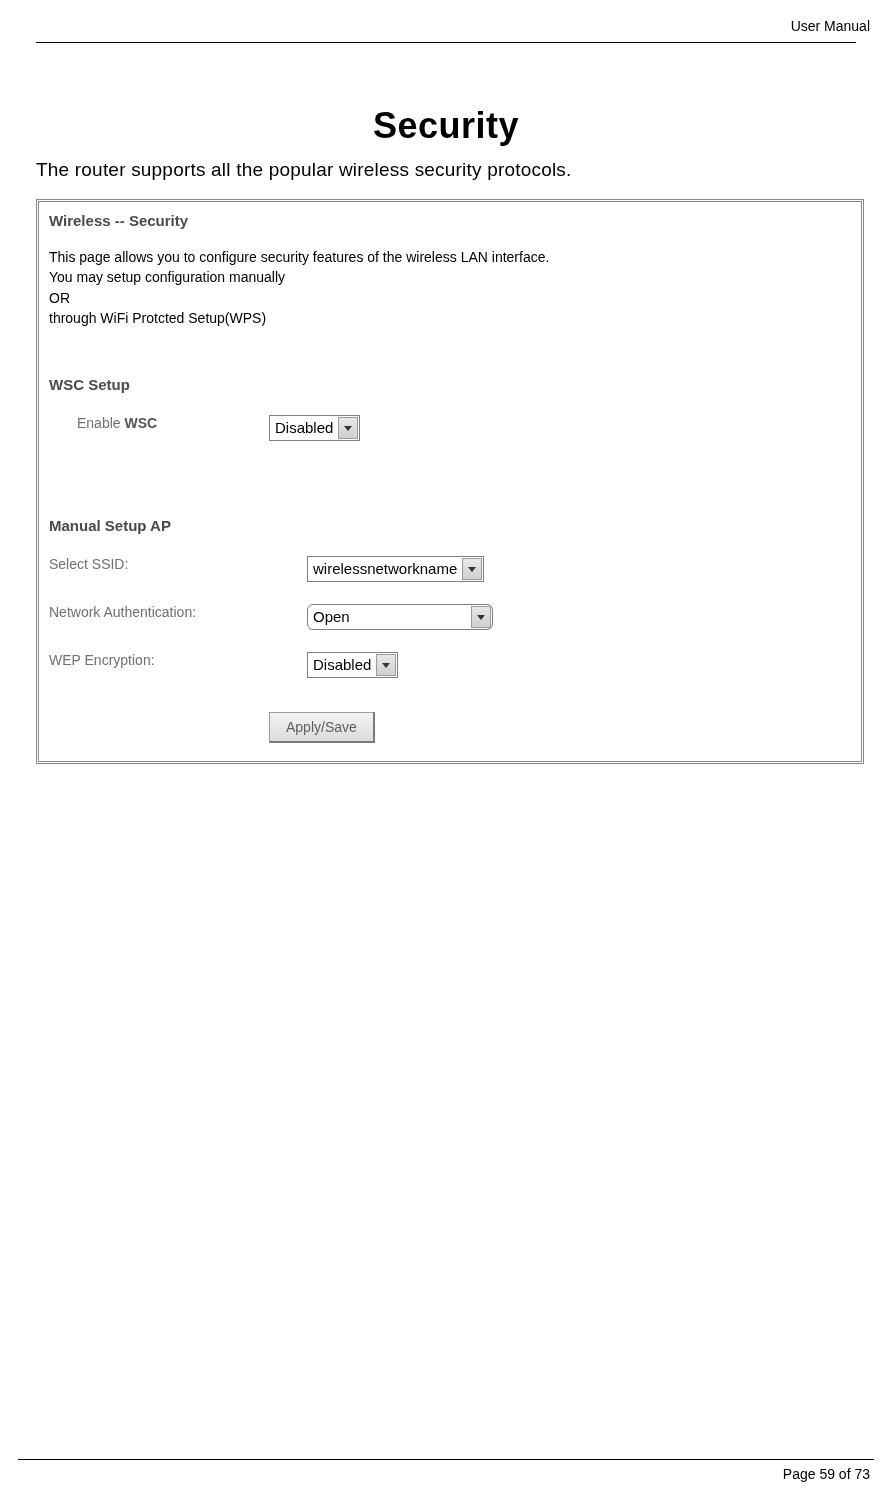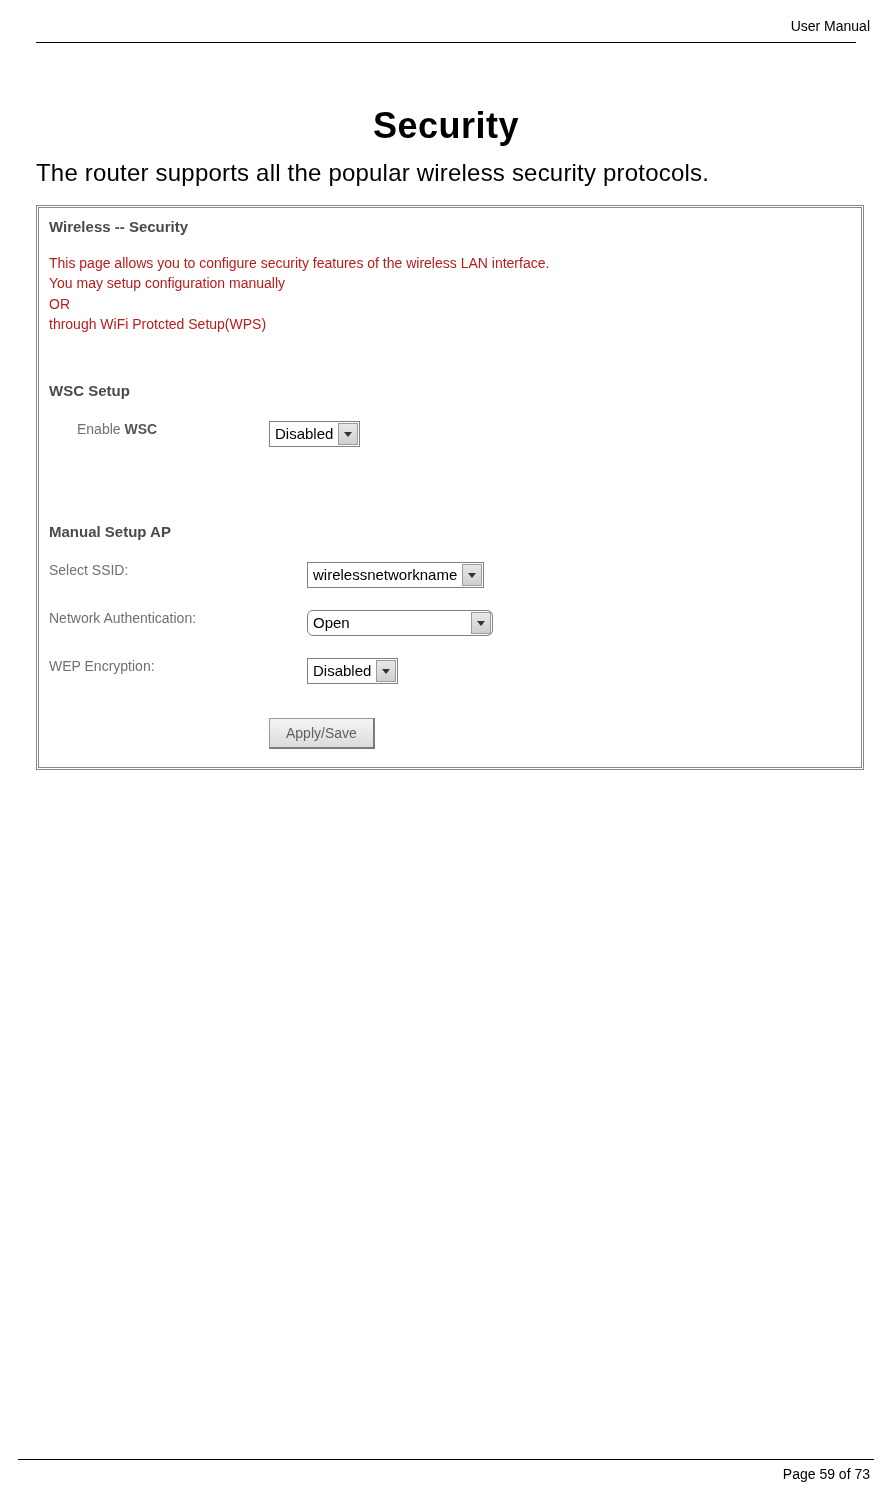--- a/index.html
+++ b/index.html
@@ -29,41 +29,41 @@
   }
   .main-heading {
     font-family: "Arial Black", Arial, sans-serif;
     font-weight: 900;
     font-size: 36px;
     margin: 62px 0 12px 0;
     letter-spacing: 0.5px;
     text-align: center;
   }
   .intro-text {
-    font-size: 24px;
+    font-size: 19px;
     margin: 0 0 18px 0;
     font-family: "Arial Narrow", Arial, sans-serif;
     letter-spacing: 0.2px;
   }
   .panel {
     border: 3px double #888;
     width: 828px;
     padding: 10px 10px 18px 10px;
     background: #fff;
   }
   .panel-title {
     font-family: Verdana, Geneva, sans-serif;
     font-weight: bold;
     color: #4a4a4a;
     font-size: 15px;
     margin-bottom: 18px;
   }
   .panel-text {
     font-family: Verdana, Geneva, sans-serif;
-    color: #b91c1c;
+    color: #000000;
     font-size: 14px;
     line-height: 1.45;
     white-space: pre-line;
   }
   .section-title {
     font-family: Verdana, Geneva, sans-serif;
     font-weight: bold;
     color: #4a4a4a;
     font-size: 15px;
     margin-top: 48px;

